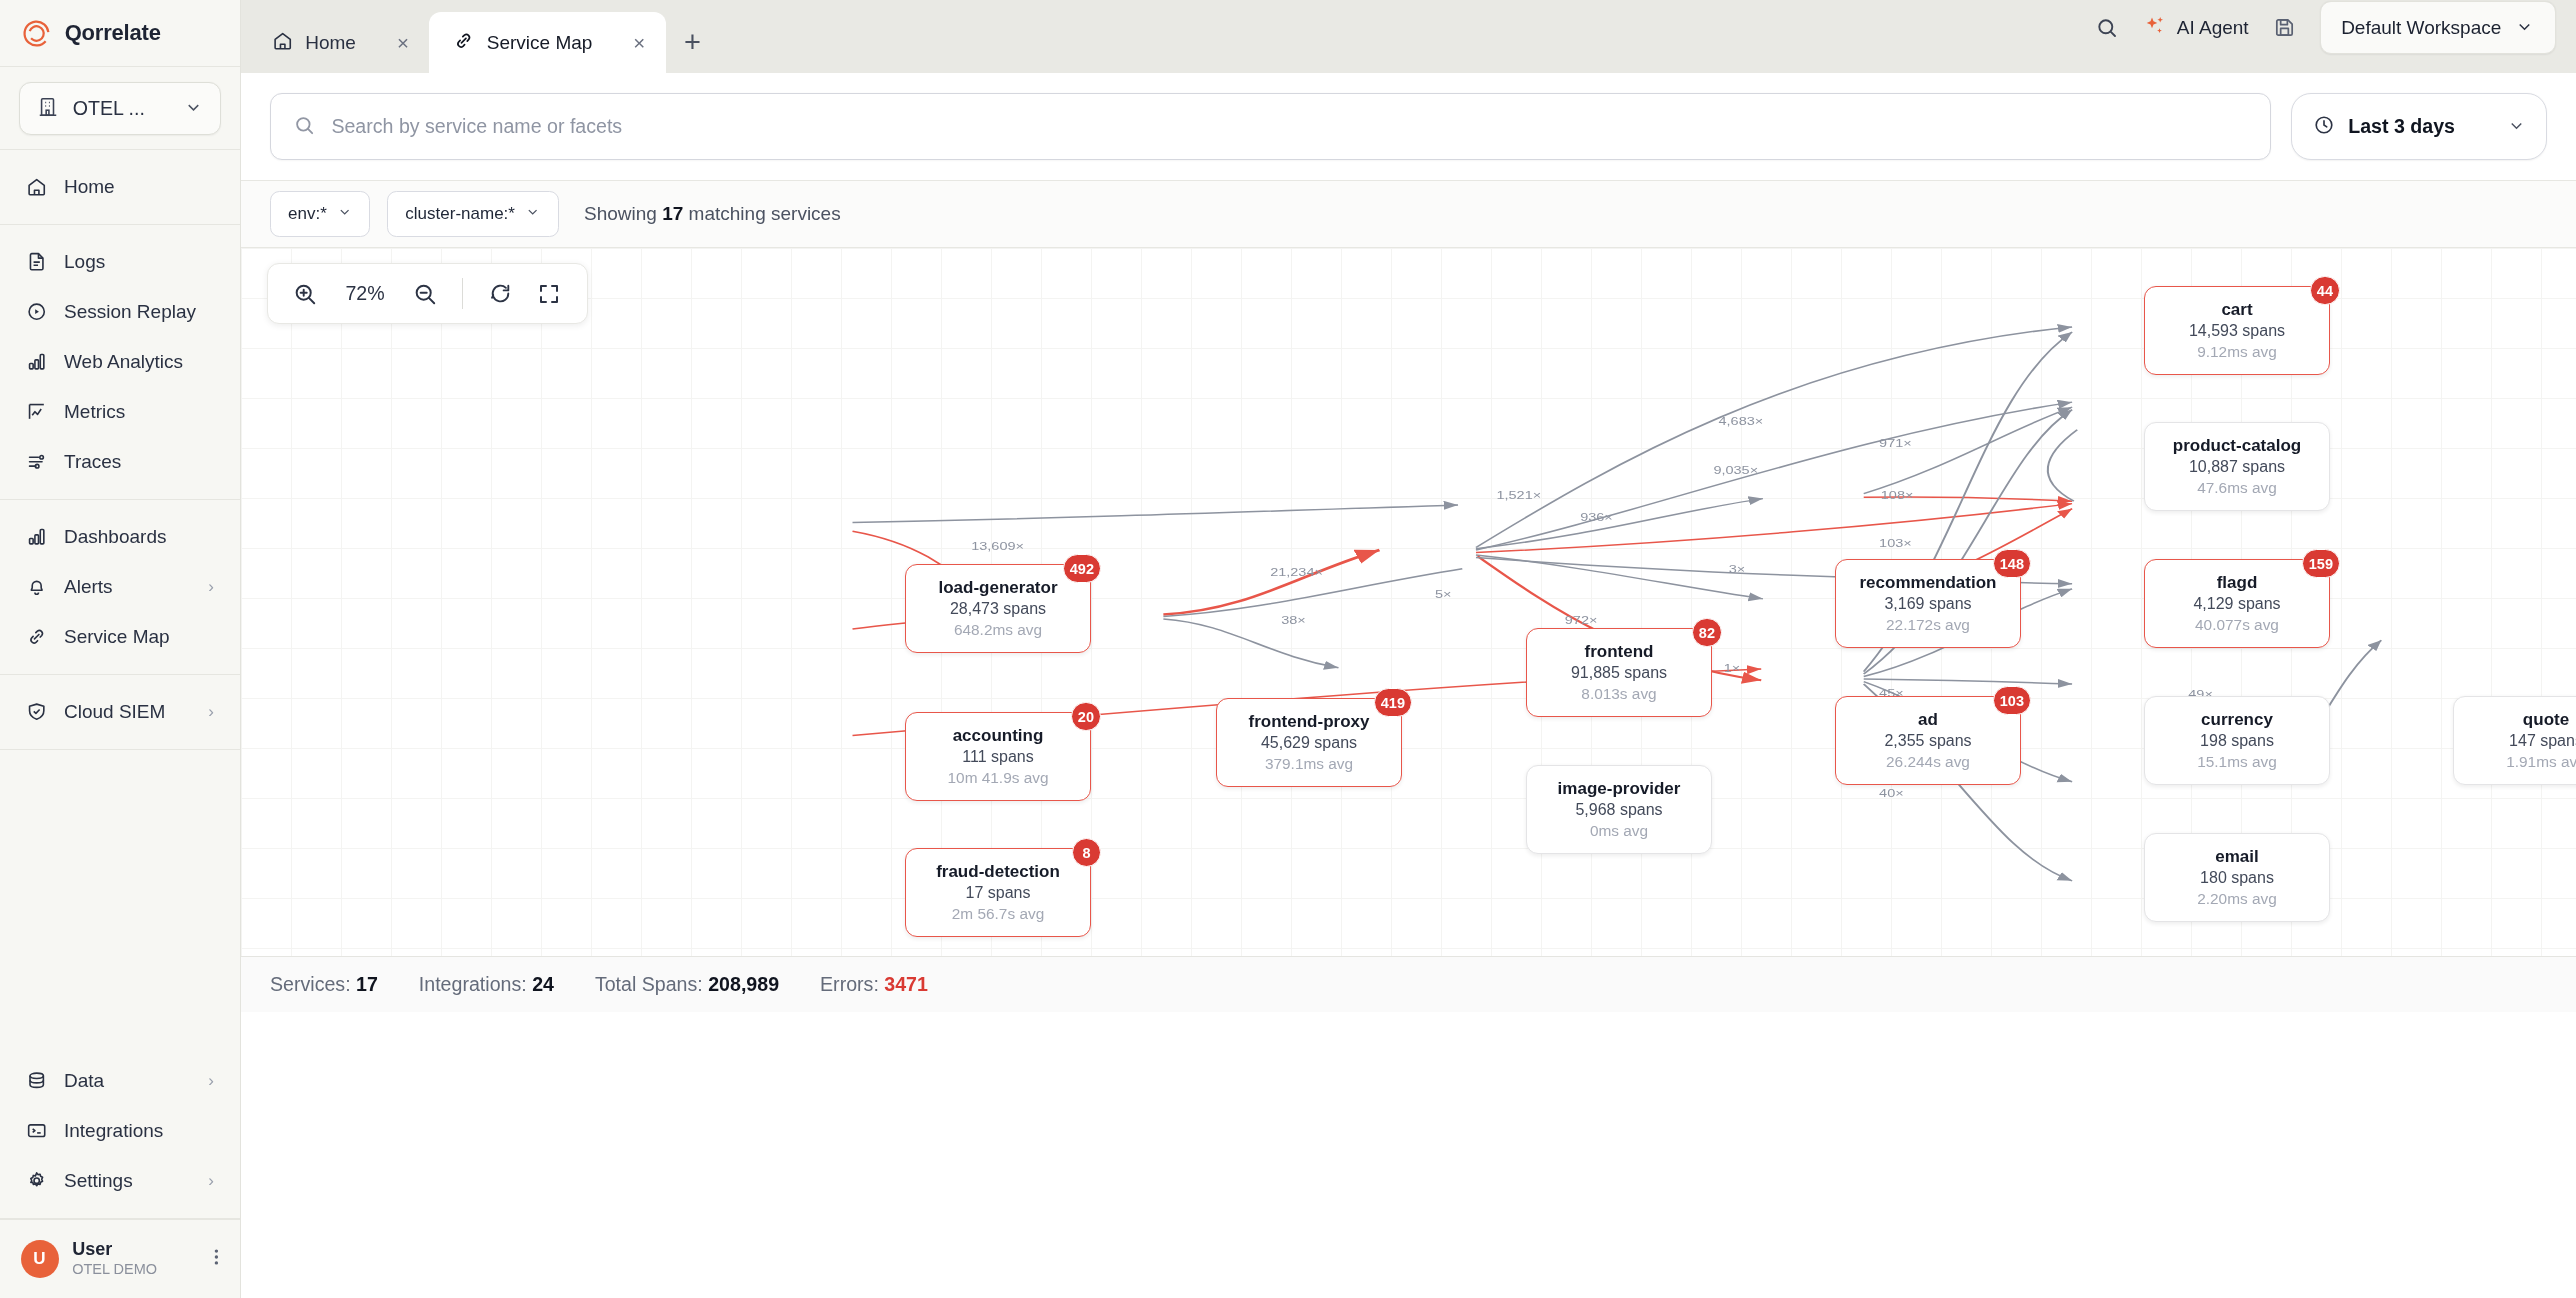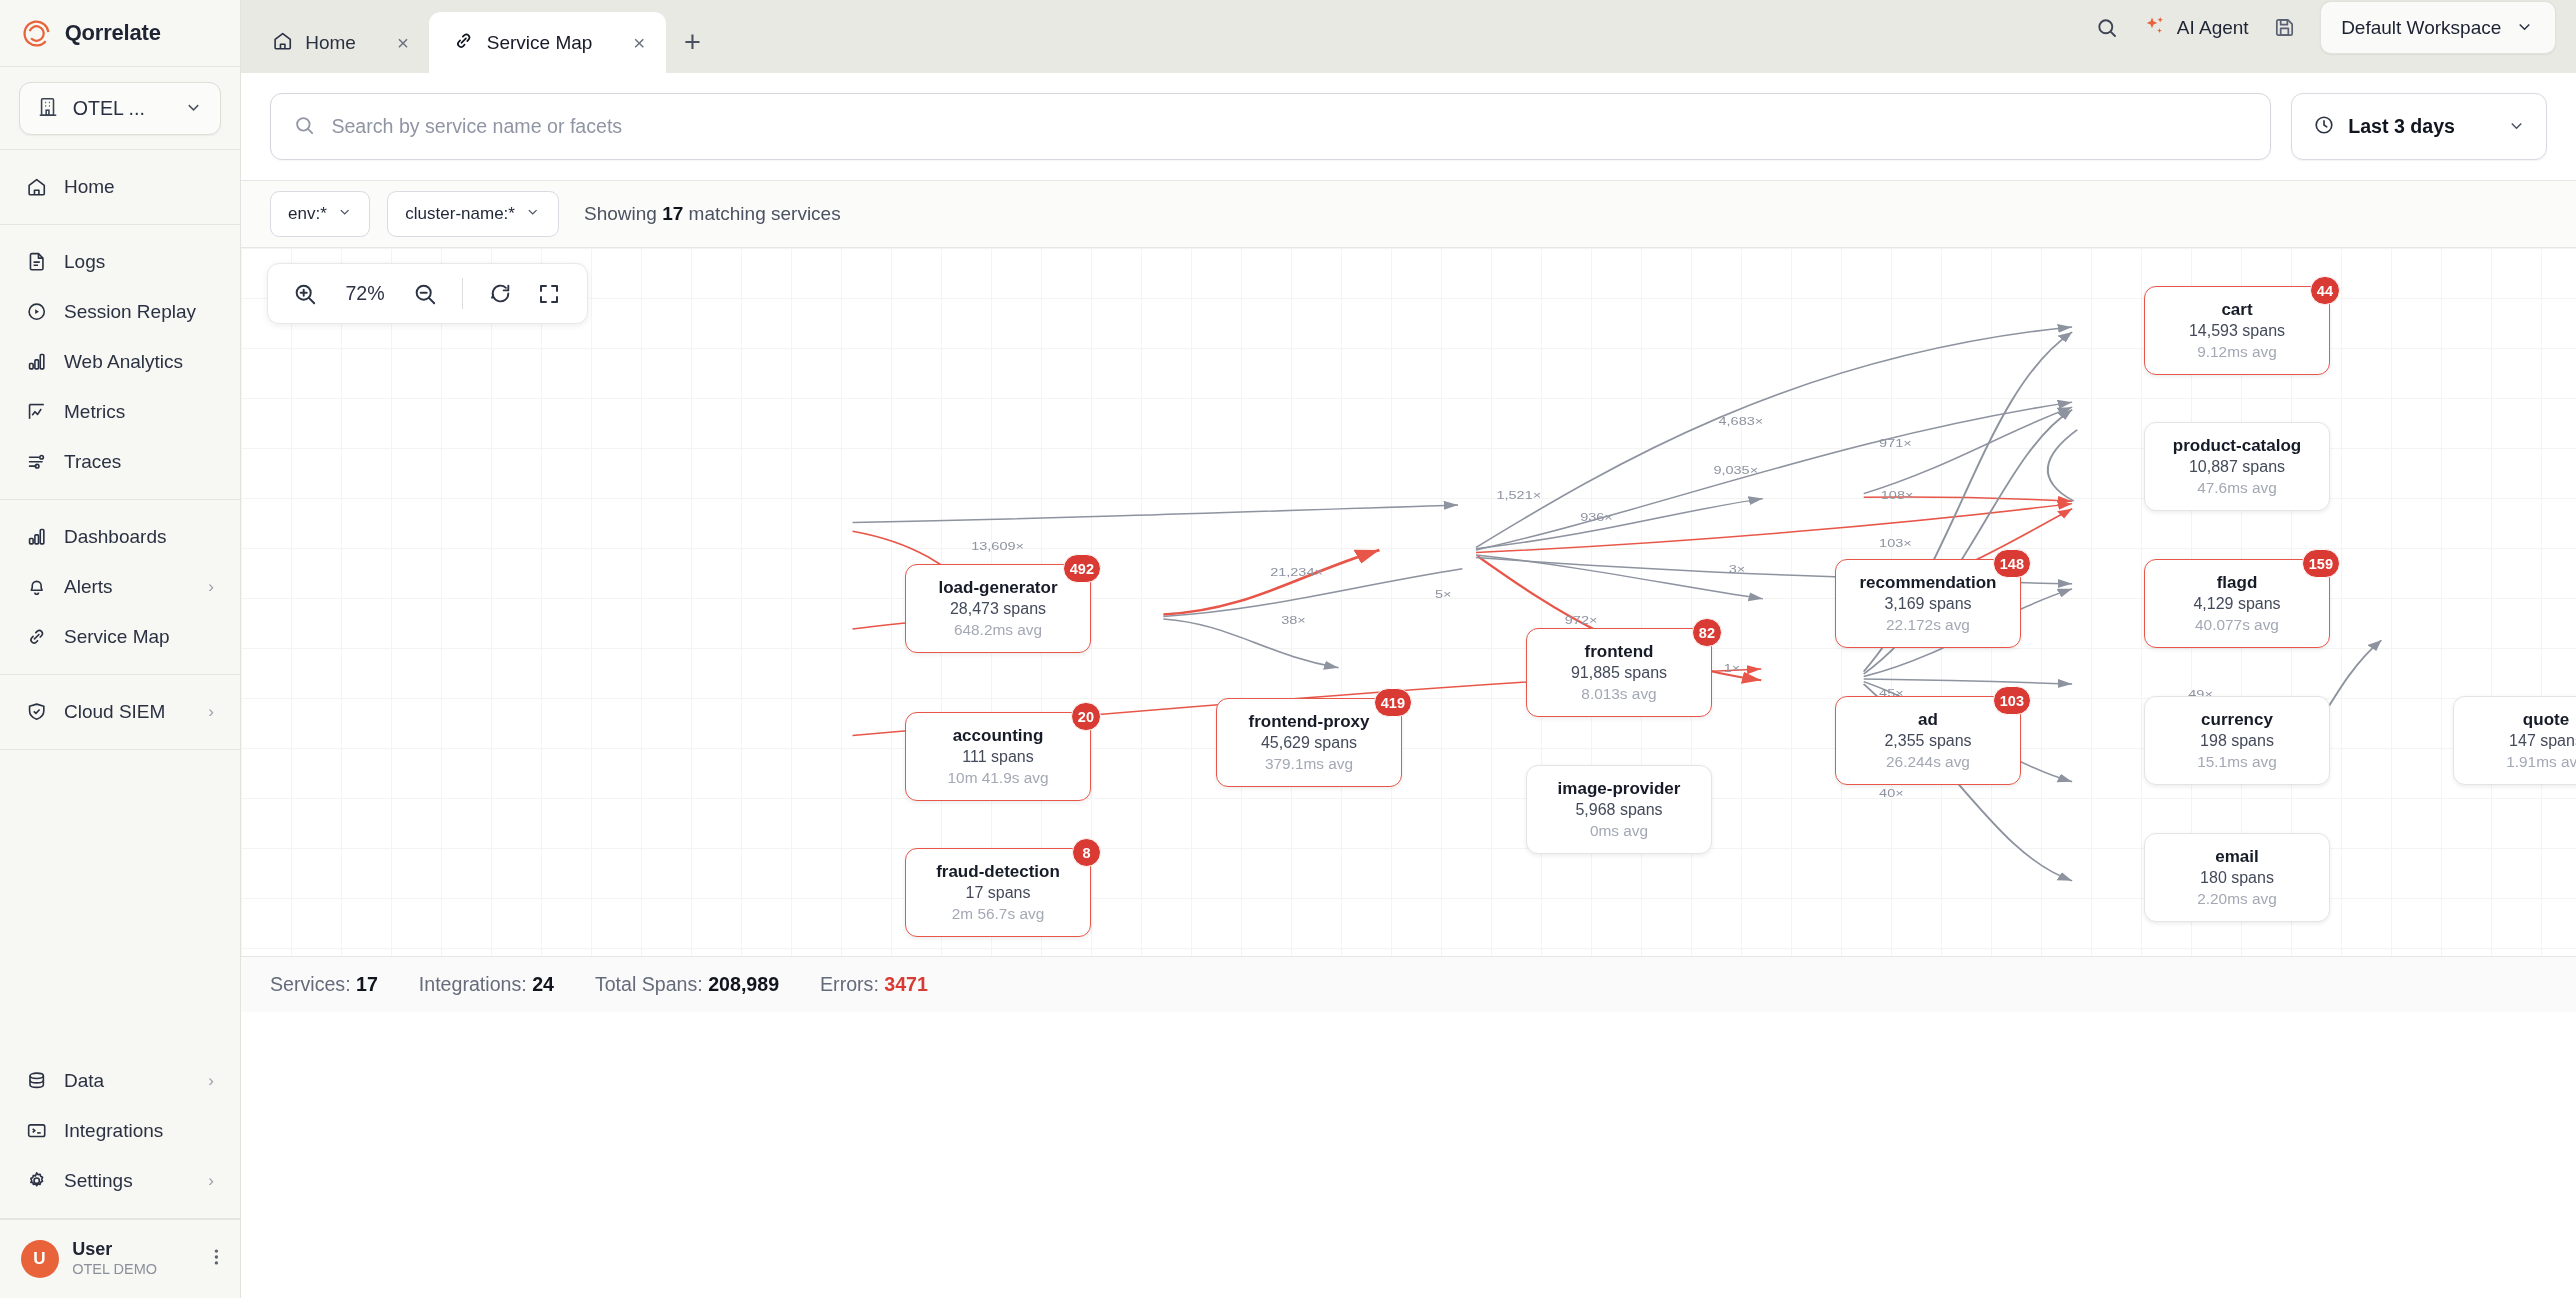--- a/index.html
+++ b/index.html
@@ -106,21 +106,21 @@
     flex: 1; height: 67px; border: 0.9px solid #d5d7de; border-radius: 12px;
     display: flex; align-items: center; gap: 15.4px; padding: 0 22px; background: #fff;
     box-shadow: 0 0.9px 1.7px rgba(0,0,0,.04);
   }
   .searchbox input {
     border: none; outline: none; flex: 1; font-size: 19.6px; color: #2a3142;
     font-family: "Liberation Sans", sans-serif; background: transparent;
   }
   .searchbox input::placeholder { color: #8f95a3; }
   .timebtn {
-    height: 67px; width: 256px; border: 0.9px solid #d9dbe2; border-radius: 12px; background: #fff;
+    height: 67px; width: 256px; border: 0.9px solid #d9dbe2; border-radius: 20px; background: #fff;
     display: flex; align-items: center; gap: 13.7px; padding: 0 20.5px; cursor: pointer;
     box-shadow: 0 0.9px 1.7px rgba(0,0,0,.05);
   }
   .timebtn .lbl { font-size: 19.6px; color: #101520; font-weight: 600; flex: 1; }
 
   
   .filterbar {
     height: 67px; background: #fbfbfa; display: flex; align-items: center;
     gap: 17px; padding: 0 29px; border-bottom: 0.9px solid #e7e7e2;
   }

